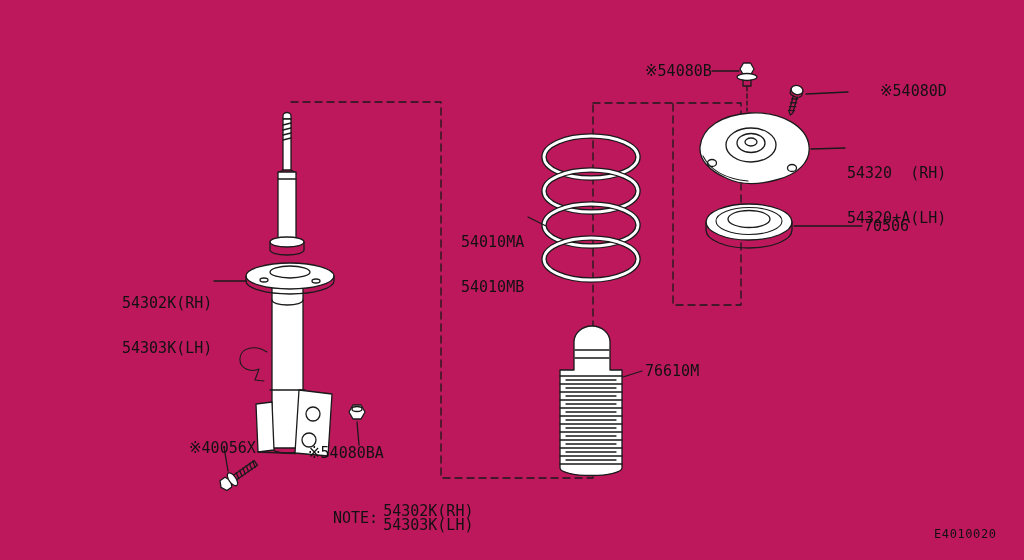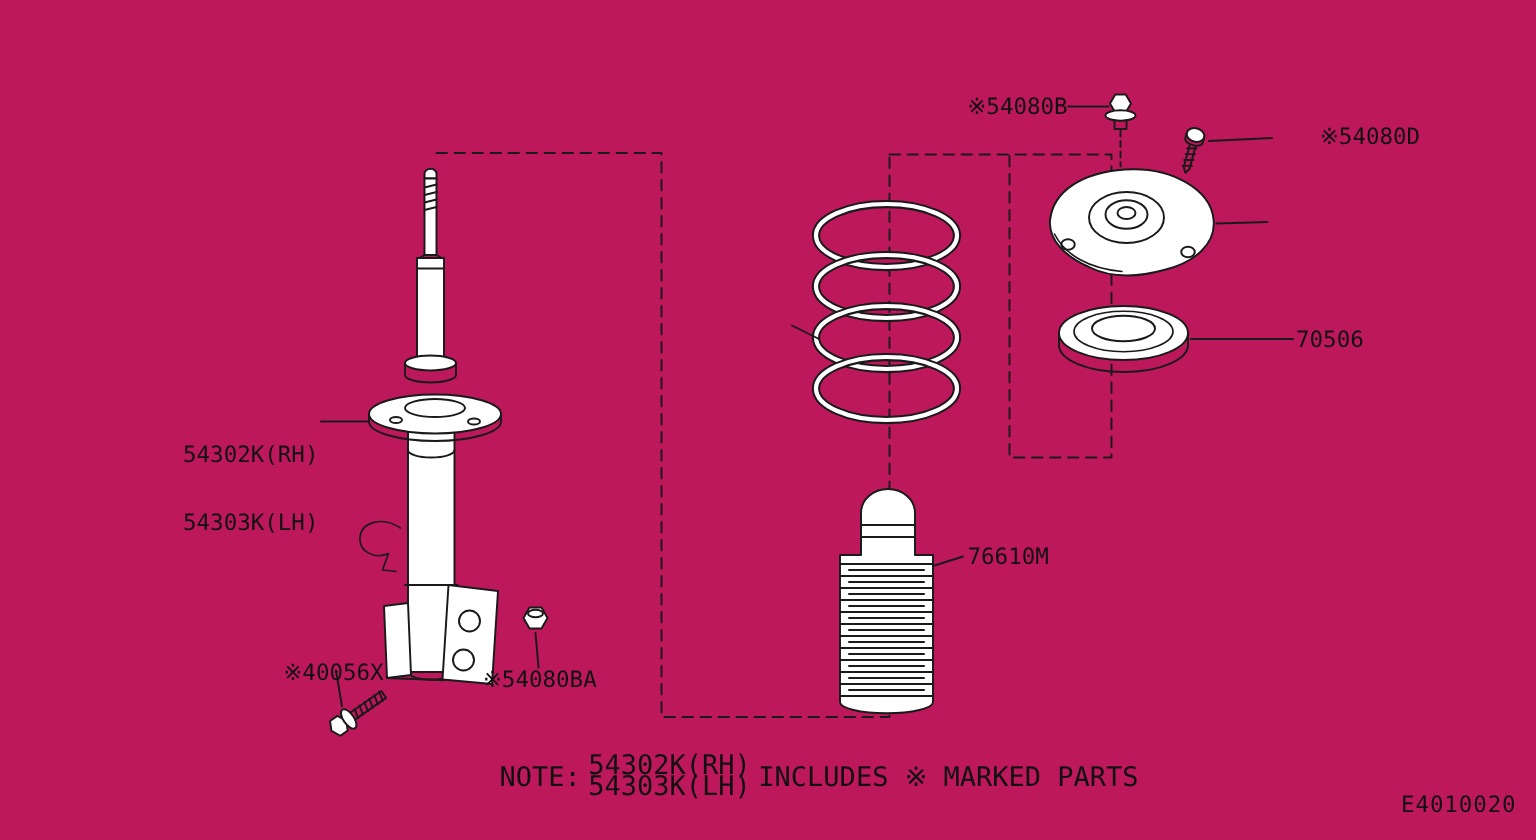--- a/index.html
+++ b/index.html
@@ -11,23 +11,23 @@
     stroke:#1a1a1a; stroke-width:1.3; fill:none; stroke-linecap:round; stroke-linejoin:round;
   }
   .art .wf { fill:#ffffff; }
   .art .dash { stroke-dasharray:7 5; }
   .art .dash2 { stroke-dasharray:4 3; }
   .art .coil { stroke-width:5.5; }
   .art .coilw { stroke:#ffffff; stroke-width:2.8; }
   .art .thin { stroke-width:1.1; }
   .lbl { position:absolute; font-size:15px; line-height:15px; letter-spacing:0; white-space:pre; }
   .lbl .ln { display:block; }
-  .note { position:absolute; display:flex; align-items:center; gap:5px; font-size:18px; white-space:pre; }
+  .note { position:absolute; display:flex; align-items:center; gap:5px; font-size:15px; white-space:pre; }
   .note .stack { display:flex; flex-direction:column; line-height:14px; }
-  .code { position:absolute; font-size:15px; letter-spacing:0.6px; }
+  .code { position:absolute; font-size:12px; letter-spacing:0.6px; }
 </style>
 </head>
 <body>
 
 <div class="stage">
 
   <svg class="art" width="1024" height="560" viewBox="0 0 1024 560">
 
     <g>
       <path class="dash" d="M291,102 H441 V478 H593 V103"></path>
@@ -171,39 +171,46 @@
       <line x1="848" y1="92" x2="806" y2="94"></line>
       <line x1="224" y1="447" x2="228" y2="471"></line>
       <line x1="359" y1="445" x2="357" y2="422"></line>
     </g>
   </svg>
 
   <div class="lbl" style="left:645px;top:64px">※54080B</div>
 
   <div class="lbl" style="left:880px;top:84px">※54080D</div>
 
+  <div class="lbl" style="left:847px;top:136px">
+    <span class="ln">54320  (RH)</span>
+    <span class="ln">54320+A(LH)</span>
+  </div>
 
   <div class="lbl" style="left:864px;top:219px">70506</div>
 
+  <div class="lbl" style="left:461px;top:205px">
+    <span class="ln">54010MA</span>
+    <span class="ln">54010MB</span>
+  </div>
 
   <div class="lbl" style="left:122px;top:266px">
     <span class="ln">54302K(RH)</span>
     <span class="ln">54303K(LH)</span>
   </div>
 
   <div class="lbl" style="left:645px;top:364px">76610M</div>
 
   <div class="lbl" style="left:189px;top:441px">※40056X</div>
 
-  <div class="lbl" style="left:322px;top:446px">※54080BA</div>
+  <div class="lbl" style="left:308px;top:446px">※54080BA</div>
 
   <div class="note" style="left:333px;top:504px">
     <span>NOTE:</span>
     <span class="stack">
       <span>54302K(RH)</span>
       <span>54303K(LH)</span>
     </span>
-    <span>INCLUDES ※ MARKED PARTS</span>
   </div>
 
   <div class="code" style="left:934px;top:527px">E4010020</div>
 
 </div>
 
 </body></html>

